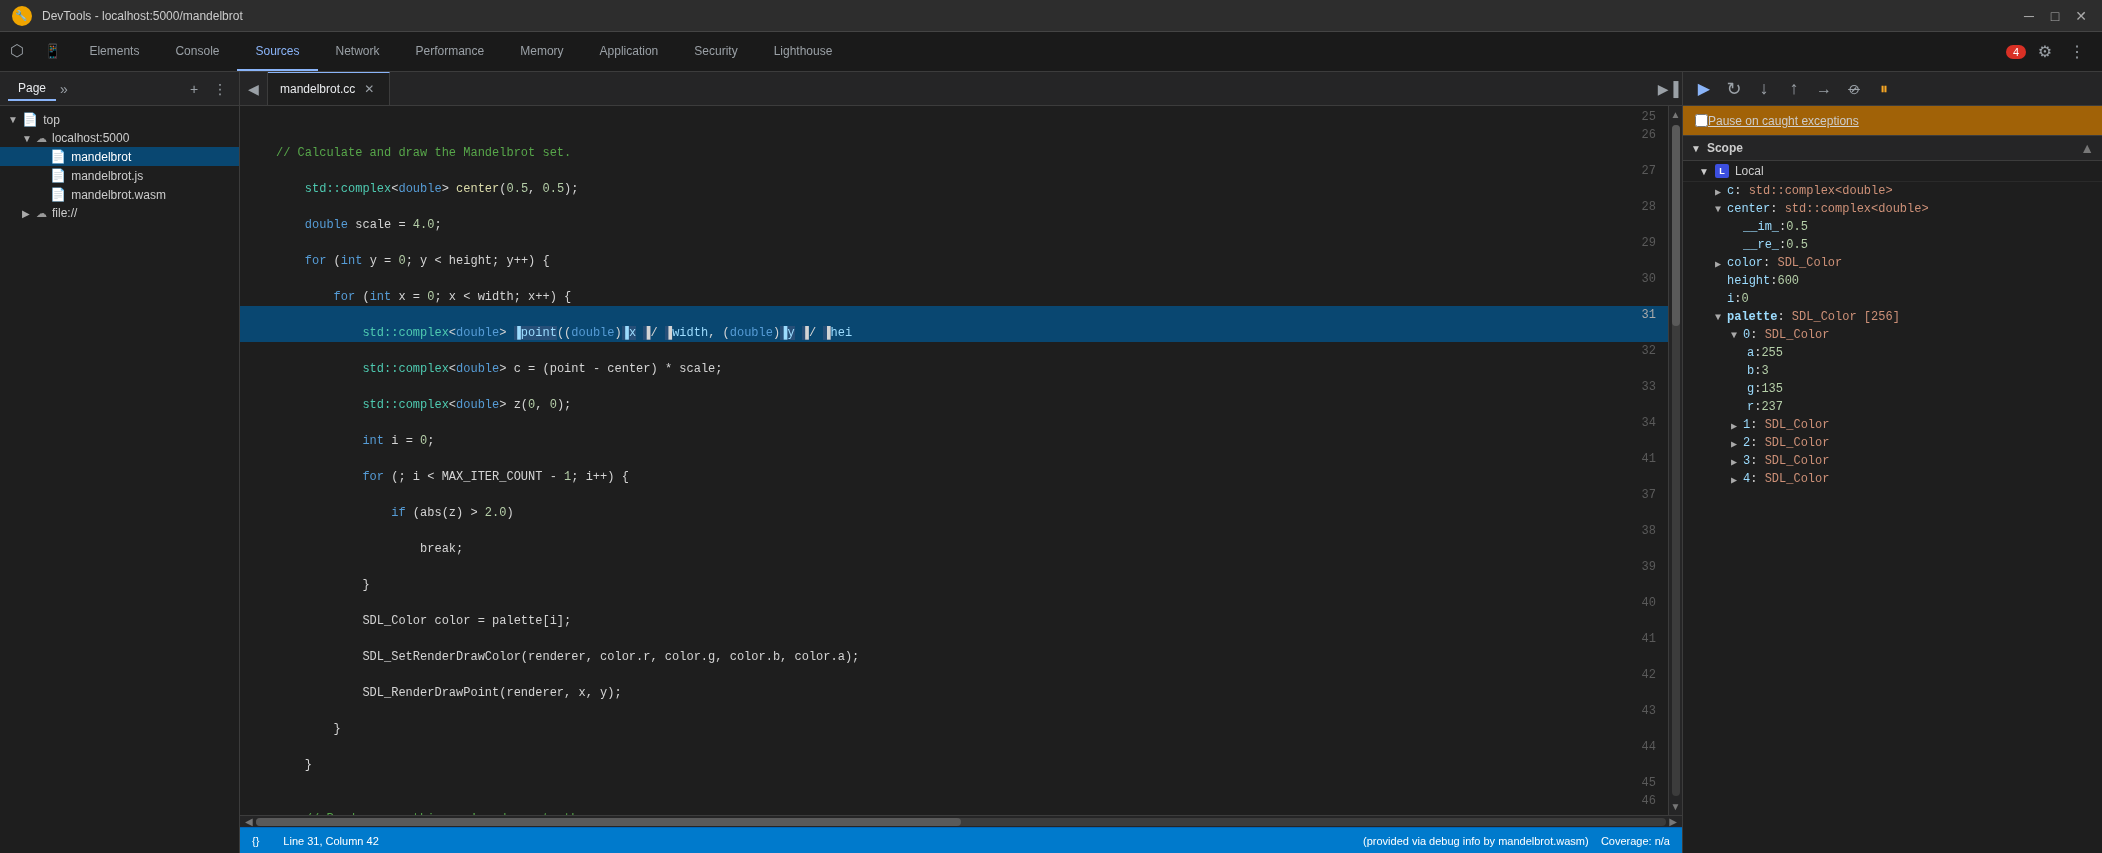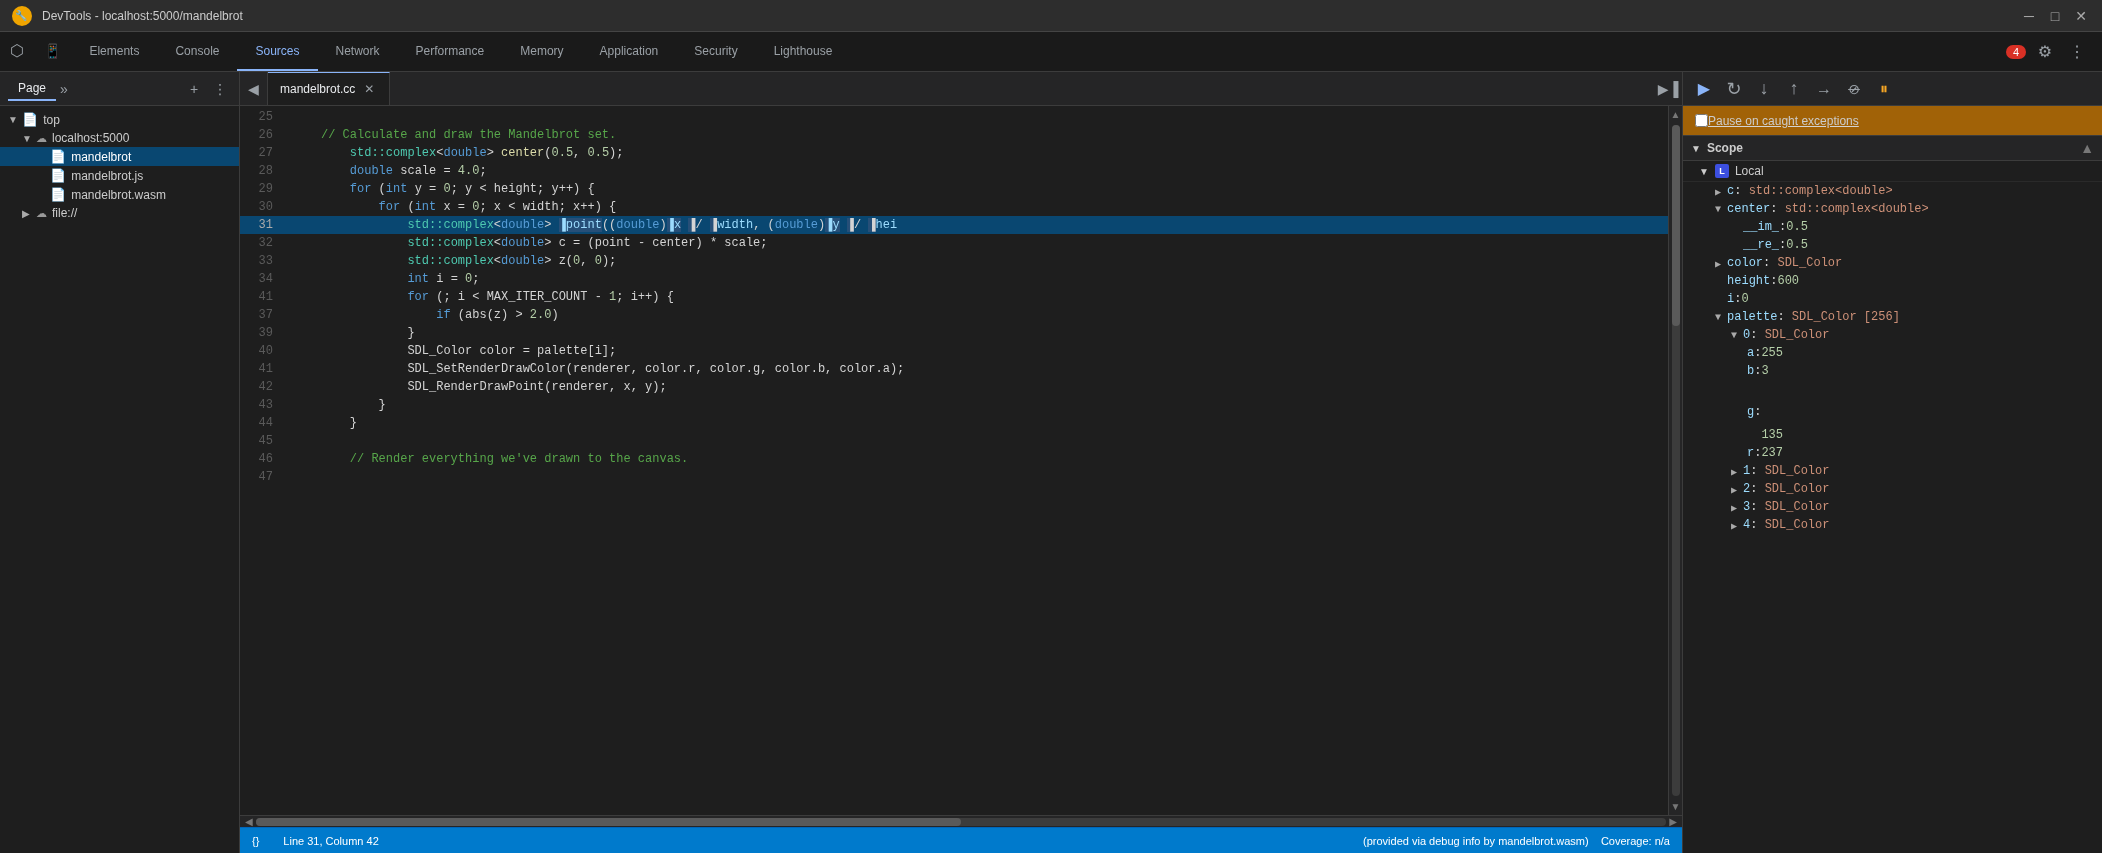--- a/index.html
+++ b/index.html
@@ -170,21 +170,21 @@
       flex-shrink: 0;
     }
     .line-content {
       flex: 1;
       white-space: pre;
       color: #d4d4d4;
       padding-left: 4px;
       margin-left: 32px;
     }
     .line-highlight { background: #094771; }
-    .line-row { display: flex; padding: 0 0; }
+    .line-row { display: flex; padding: 0 0; flex-direction: column; }
 
     
     .kw { color: #569cd6; } 
     .ty { color: #4ec9b0; } 
     .fn { color: #dcdcaa; } 
     .cm { color: #57a64a; } 
     .num { color: #b5cea8; } 
     .op { color: #d4d4d4; } 
     .var { color: #9cdcfe; }
 
@@ -508,20 +508,24 @@
             <span class="line-num">41</span>
             <span class="line-content">            <span class="kw">for</span><span class="op"> (; i &lt; MAX_ITER_COUNT - </span><span class="num">1</span><span class="op">; i++) {</span></span>
           </div>
 
 
           <div class="line-row">
             <span class="line-num">37</span>
             <span class="line-content">                <span class="kw">if</span><span class="op"> (abs(z) &gt; </span><span class="num">2.0</span><span class="op">)</span></span>
           </div>
 
+          <div class="line-row">
+            <span class="line-num">38</span>
+            <span class="line-content">                    break;</span>
+          </div>
 
           <div class="line-row">
             <span class="line-num">39</span>
             <span class="line-content">            }</span>
           </div>
 
           <div class="line-row">
             <span class="line-num">40</span>
             <span class="line-content">            SDL_Color color = palette[i];</span>
           </div>
@@ -662,21 +666,21 @@
 
       <div class="scope-item indent-1">
         <span class="expand-arrow" style="visibility:hidden;">▶</span>
         <span style="color:#9cdcfe;">i</span>
         <span style="color:#d4d4d4;">: </span>
         <span style="color:#b5cea8;">0</span>
       </div>
 
       <div class="scope-expandable indent-1">
         <span class="expand-arrow expanded">▼</span>
-        <span><span style="color:#9cdcfe;">palette</span><span style="color:#d4d4d4;">: </span><span style="color:#ce9178;">SDL_Color [256]</span></span>
+        <span><span style="color:#9cdcfe;font-weight:bold;">palette</span><span style="color:#d4d4d4;">: </span><span style="color:#ce9178;">SDL_Color [256]</span></span>
       </div>
 
       <div class="scope-expandable indent-2">
         <span class="expand-arrow expanded">▼</span>
         <span><span style="color:#9cdcfe;">0</span><span style="color:#d4d4d4;">: </span><span style="color:#ce9178;">SDL_Color</span></span>
       </div>
 
       <div class="scope-item indent-3">
         <span style="color:#9cdcfe;">a</span>
         <span style="color:#d4d4d4;">: </span>
@@ -685,21 +689,21 @@
 
       <div class="scope-item indent-3">
         <span style="color:#9cdcfe;">b</span>
         <span style="color:#d4d4d4;">: </span>
         <span style="color:#b5cea8;">3</span>
       </div>
 
       <div class="scope-item indent-3">
         <span style="color:#9cdcfe;">g</span>
         <span style="color:#d4d4d4;">: </span>
-        <span style="color:#b5cea8;margin-top:46px;">135</span>
+        <span style="color:#b5cea8;">135</span>
       </div>
 
       <div class="scope-item indent-3">
         <span style="color:#9cdcfe;">r</span>
         <span style="color:#d4d4d4;">: </span>
         <span style="color:#b5cea8;">237</span>
       </div>
 
       <div class="scope-expandable indent-2">
         <span class="expand-arrow">▶</span>

